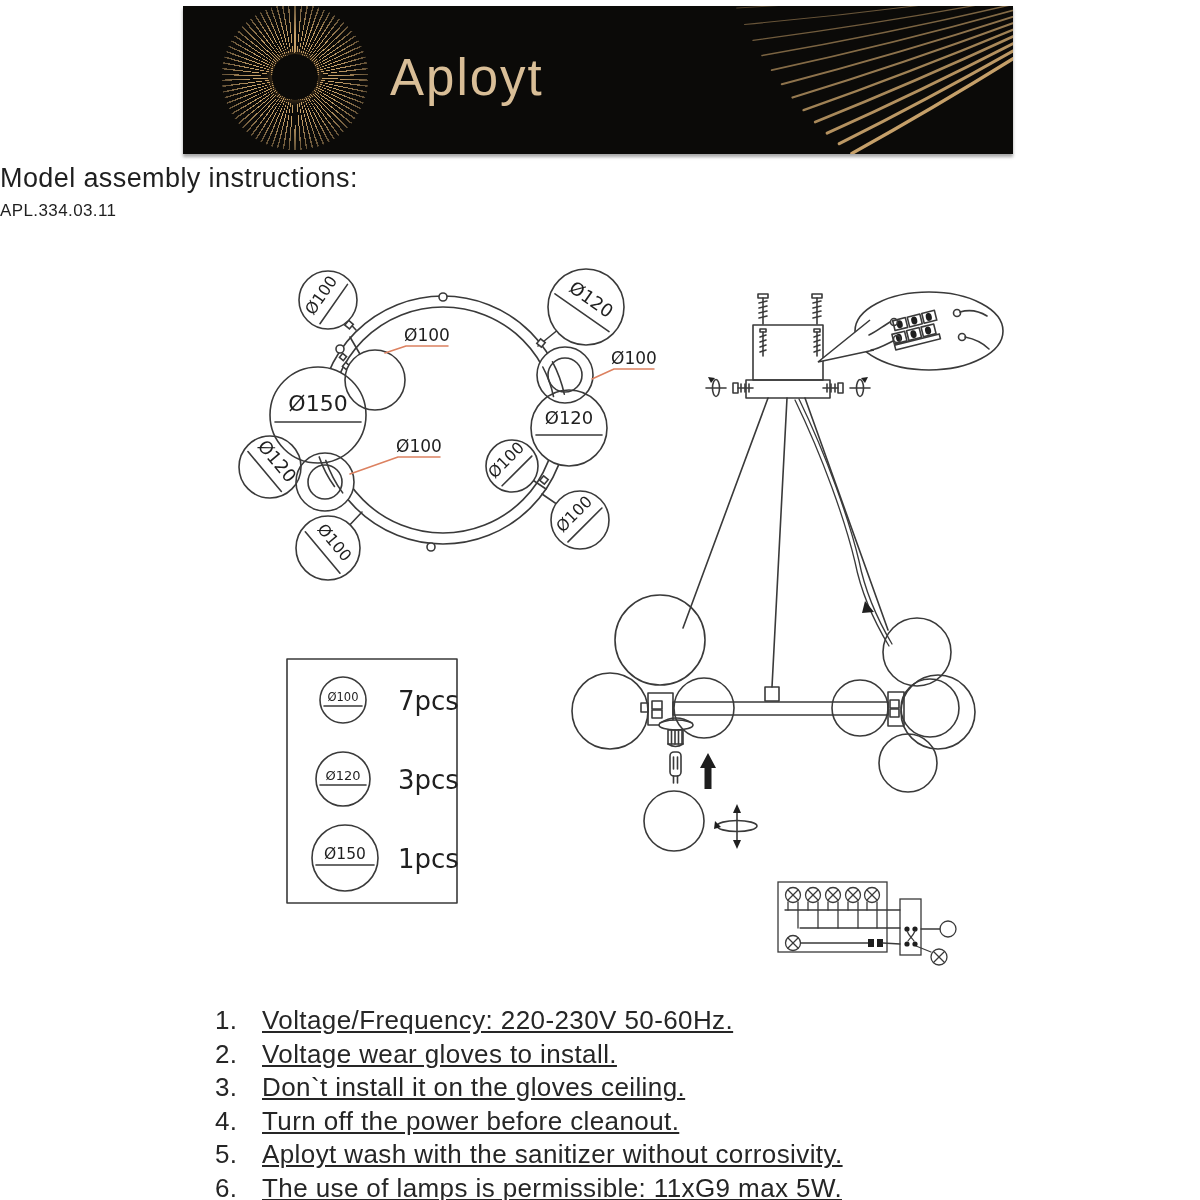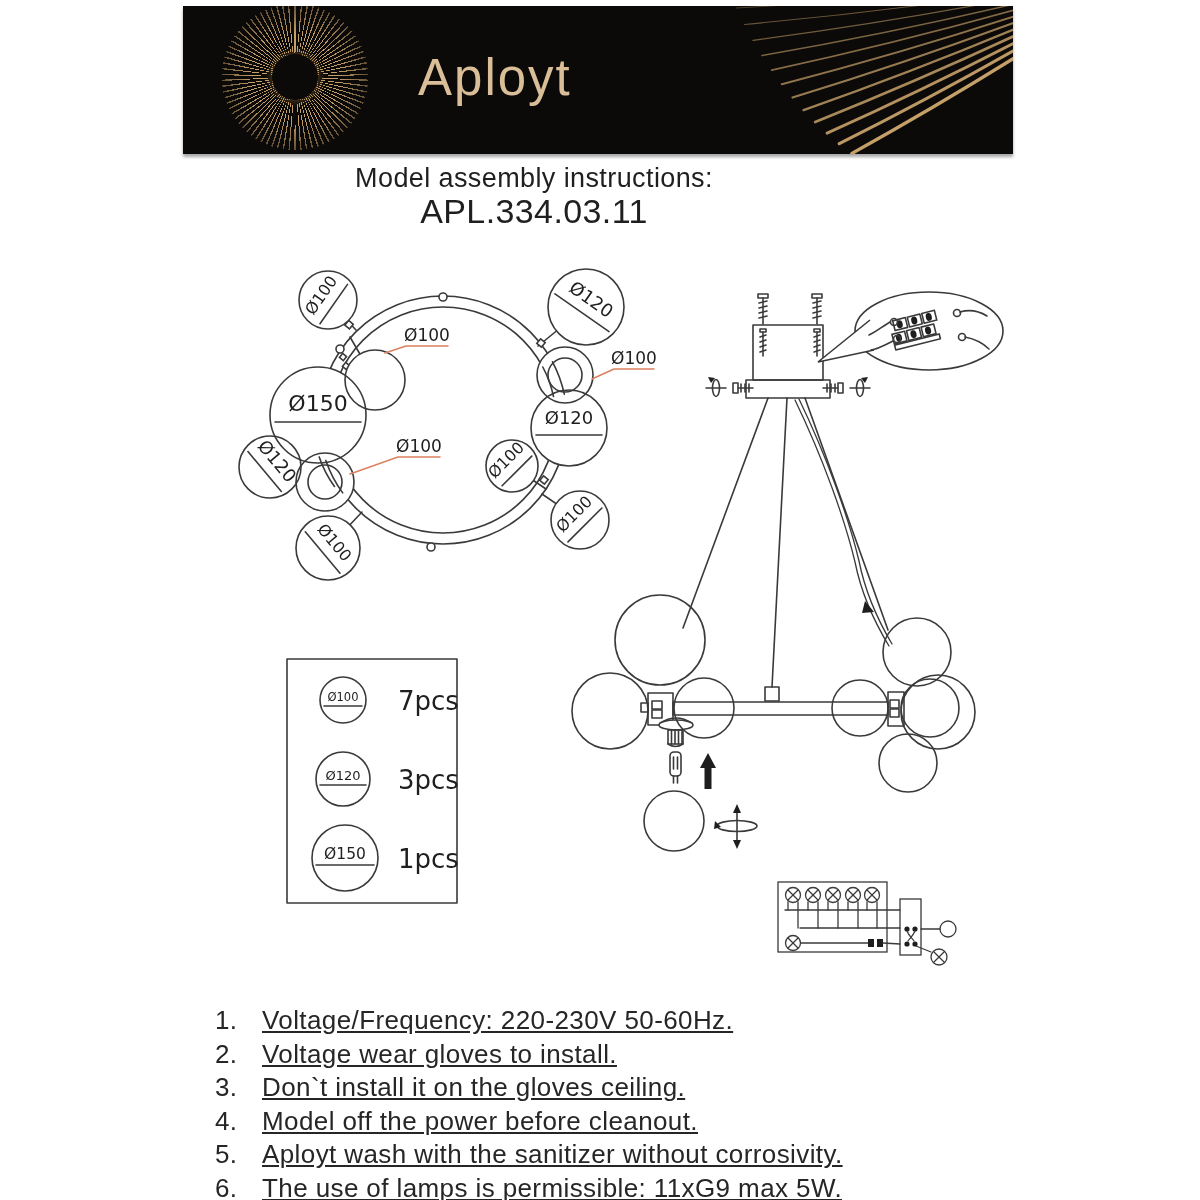--- a/index.html
+++ b/index.html
@@ -8,27 +8,27 @@
   
   .banner{position:absolute;left:183px;top:6px;width:830px;height:148px;
           background:#0b0a08;overflow:hidden;box-shadow:0 3px 3px rgba(0,0,0,.35);}
   .sunburst{position:absolute;left:39px;top:-2px;width:146px;height:146px;border-radius:50%;
             background:repeating-conic-gradient(#c6a069 0deg 1.15deg, rgba(11,10,8,0) 1.15deg 4.6deg);}
   .sunburst-fade{position:absolute;left:39px;top:-2px;width:146px;height:146px;border-radius:50%;
             background:radial-gradient(circle, rgba(11,10,8,0) 0 42%, rgba(11,10,8,.45) 66%, rgba(11,10,8,.85) 86%, #0b0a08 98%);}
   .sunburst-core{position:absolute;left:89px;top:48px;width:46px;height:46px;border-radius:50%;
             background:#0b0a08;box-shadow:0 0 7px 2px rgba(150,110,60,.45);}
   .brand{position:absolute;left:207px;top:42px;font-size:51px;font-weight:300;
-         letter-spacing:2px;color:#d9be97;margin-left:28px;}
+         letter-spacing:2px;color:#d9be97;}
   .banner-rays{position:absolute;left:0;top:0;width:830px;height:148px;}
   
-  .title-block{position:absolute;left:0;top:162px;width:1068px;text-align:center;
+  .title-block{position:absolute;left:0;top:162px;width:1068px;
                color:#1f1f1f;letter-spacing:.4px;}
   .title-line1{font-size:27px;line-height:33px;}
-  .title-line2{font-size:34px;line-height:32px;}
+  .title-line2{font-size:17px;line-height:32px;}
   
   .diagram{position:absolute;left:0;top:0;width:1200px;height:1200px;}
   .ln{fill:none;stroke:#3a3a3a;stroke-width:1.6;stroke-linecap:round;stroke-linejoin:round;}
   .lnw{fill:none;stroke:#3a3a3a;stroke-width:1.3;stroke-linecap:round;}
   .wfill{fill:#ffffff;stroke:none;}
   .wln{fill:#ffffff;stroke:#3a3a3a;stroke-width:1.6;}
   .blk{fill:#1e1e1e;stroke:none;}
   .dtx{fill:#1f1f1f;font-family:"DejaVu Sans",sans-serif;text-anchor:middle;}
   .ldr{fill:none;stroke:#dc8160;stroke-width:1.5;stroke-linecap:round;stroke-linejoin:round;}
   .qty{fill:#1f1f1f;font-family:"DejaVu Sans",sans-serif;font-size:26px;text-anchor:start;}
@@ -427,21 +427,21 @@
   <div class="inst-row">
     <span class="inst-num">2.</span>
     <span class="inst-text">Voltage wear gloves to install.</span>
   </div>
   <div class="inst-row">
     <span class="inst-num">3.</span>
     <span class="inst-text">Don`t install it on the gloves ceiling.</span>
   </div>
   <div class="inst-row">
     <span class="inst-num">4.</span>
-    <span class="inst-text">Model off the power before cleanout.</span>
+    <span class="inst-text">Turn off the power before cleanout.</span>
   </div>
   <div class="inst-row">
     <span class="inst-num">5.</span>
     <span class="inst-text">Aployt wash with the sanitizer without corrosivity.</span>
   </div>
   <div class="inst-row">
     <span class="inst-num">6.</span>
     <span class="inst-text">The use of lamps is permissible: 11xG9 max 5W.</span>
   </div>
 </div>

